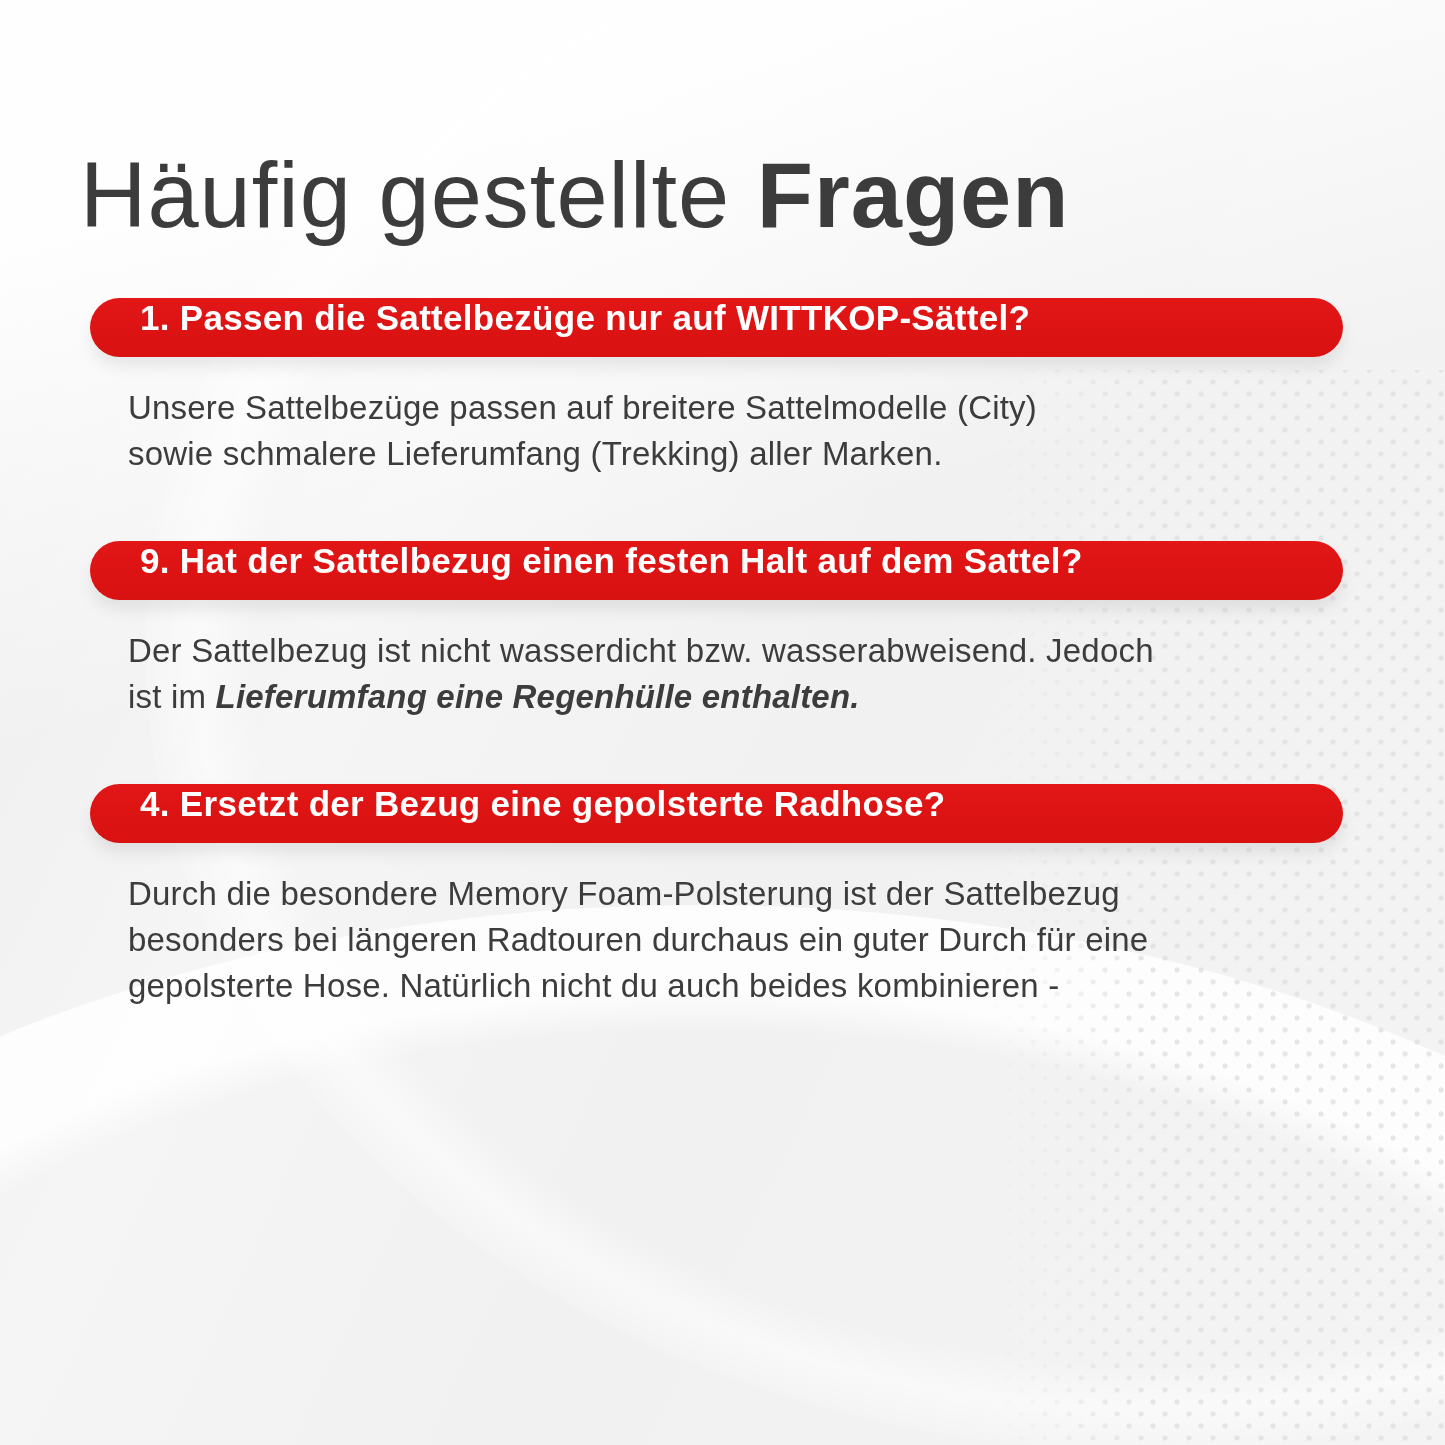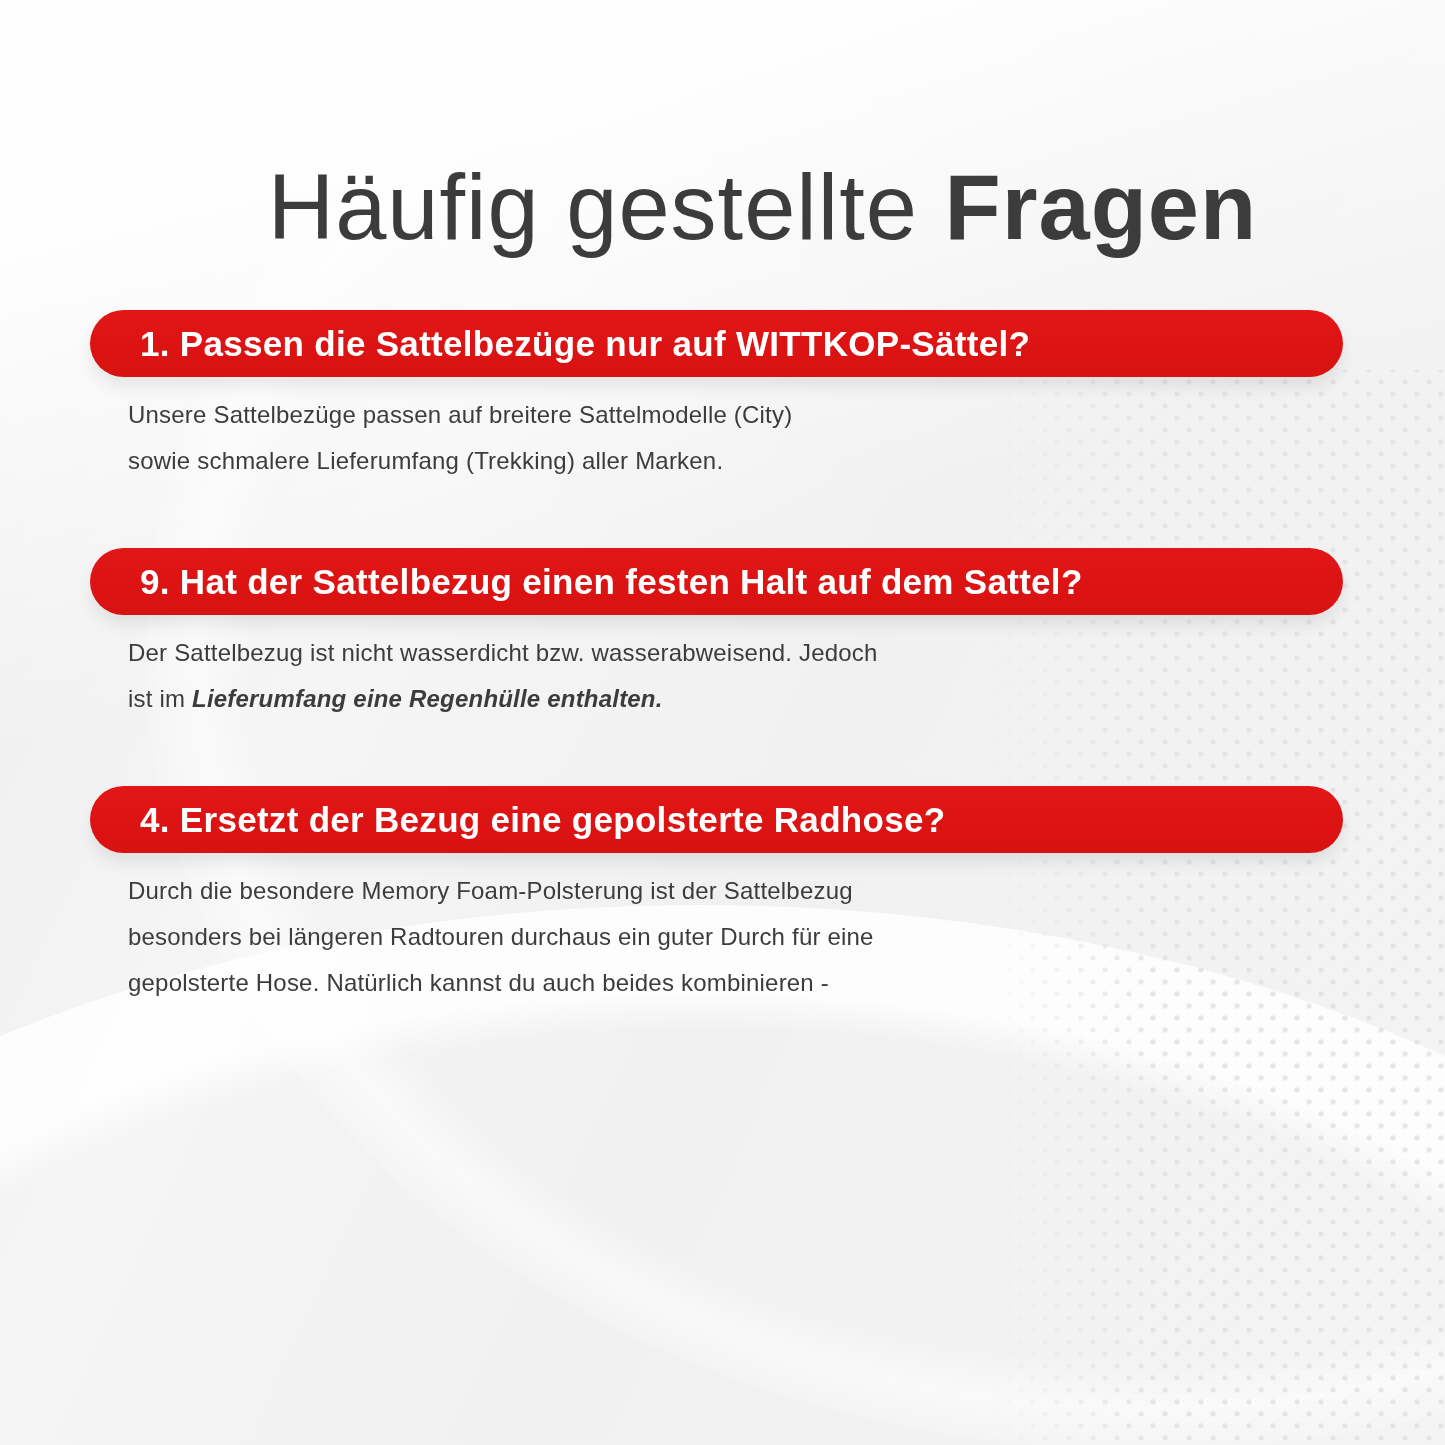--- a/index.html
+++ b/index.html
@@ -53,52 +53,51 @@
     background-size: 24px 24px, 24px 24px;
     background-position: 0 0, 12px 12px;
     opacity: 0.85;
     -webkit-mask-image: linear-gradient(to left, #000 65%, transparent 100%);
     mask-image: linear-gradient(to left, #000 65%, transparent 100%);
     pointer-events: none;
   }
 
   .title {
     position: relative;
-    margin: 12px;
+    margin: 0;
     padding: 140px 0 0 80px;
     font-size: 92px;
     font-weight: 400;
     letter-spacing: 1px;
     color: var(--text-dark, #383838);
     line-height: 1.2;
-    text-align: center;
   }
   .title .bold { font-weight: 700; }
 
   .faq-list { position: relative; margin-top: 48px; }
 
   .question-banner {
     box-sizing: border-box;
     margin-left: 90px;
     width: 1253px;
-    height: 67px;
+    height: 59px;
     border-radius: 34px;
     background: linear-gradient(180deg, #e21616 0%, var(--red, #d81111) 100%);
     color: var(--banner-text, #ffffff);
     display: flex;
-    align-items: center;
+    align-items: flex-start;
     padding: 0 40px 0 50px;
     font-size: 35px;
     font-weight: 700;
     letter-spacing: 0.3px;
     box-shadow: 0 10px 16px rgba(0,0,0,0.08);
   }
   .answer {
-    margin: 15px 70px 64px 128px;
-    font-size: 24px;
+    margin: 28px 70px 64px 128px;
+    font-size: 33px;
     line-height: 46px;
     color: var(--text-dark, #3c3c3c);
     letter-spacing: 0.2px;
   }
   .answer .seg-bold { font-weight: 700; font-style: italic; }
   .faq-item:last-child .answer { margin-bottom: 0; }
 </style>
 </head>
 <body>
 
@@ -135,18 +134,18 @@
         </div>
     </div>
 
     <div class="faq-item">
       <div class="question-banner">
         <span>4. Ersetzt der Bezug eine gepolsterte Radhose?</span>
       </div>
       <div class="answer">
           <div><span>Durch die besondere Memory Foam-Polsterung ist der Sattelbezug</span></div>
           <div><span>besonders bei längeren Radtouren durchaus ein guter Durch für eine</span></div>
-          <div><span>gepolsterte Hose. Natürlich kannst du auch beides kombinieren -</span></div>
+          <div><span>gepolsterte Hose. Natürlich nicht du auch beides kombinieren -</span></div>
         </div>
     </div>
 
   </div>
 </div>
 
 </body></html>

